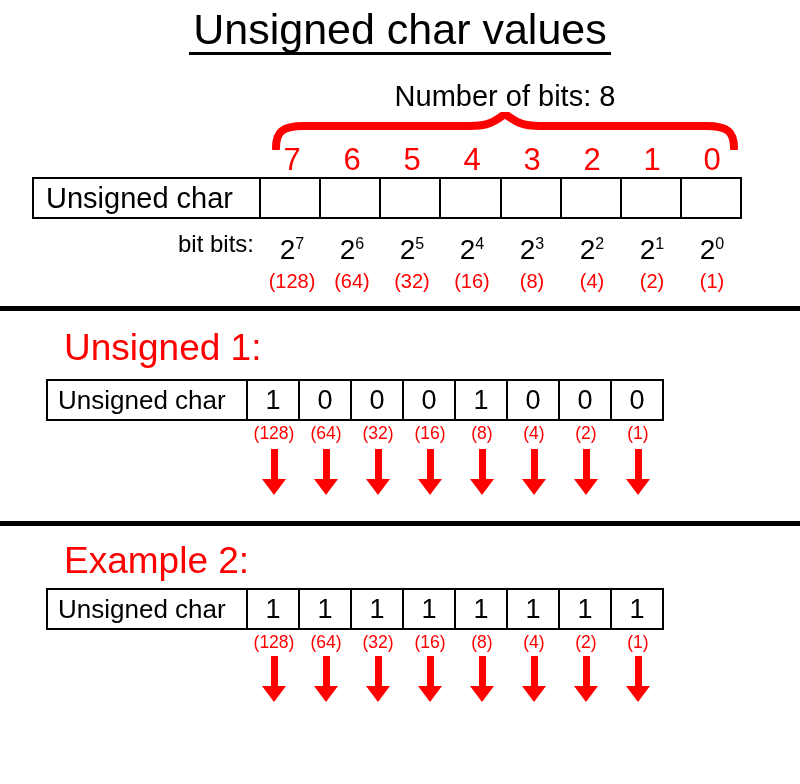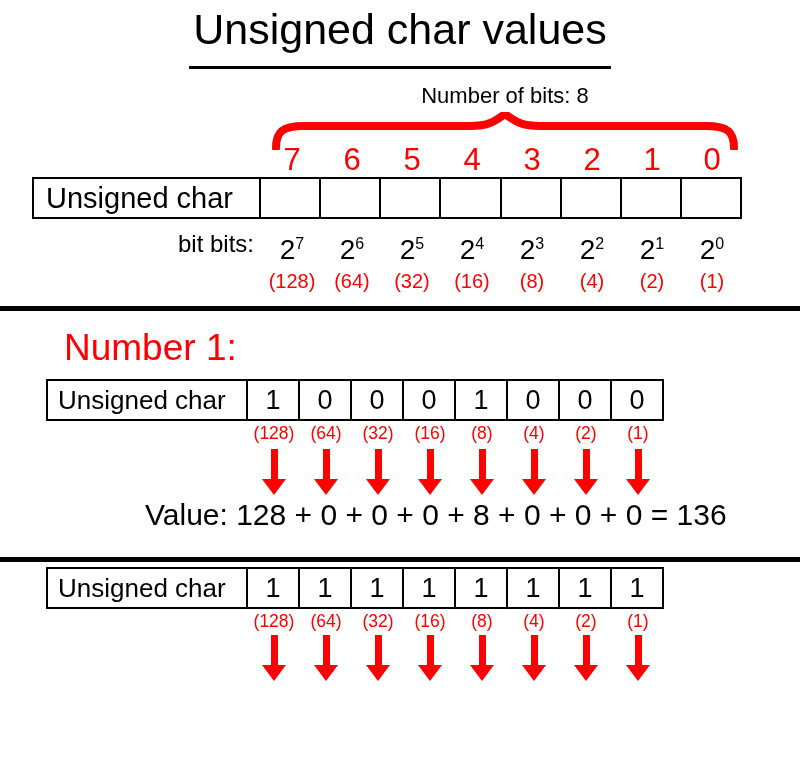--- a/index.html
+++ b/index.html
@@ -5,27 +5,27 @@
   html,body { margin:0; padding:0; background:#ffffff; }
   .slide {
     position:relative; width:800px; height:784px; background:#ffffff;
     font-family:"Liberation Sans", sans-serif; color:#000; overflow:hidden;
   }
 
   
   .title-wrap { text-align:center; padding-top:6px; height:51px; }
   .title {
     display:inline-block; font-size:43px; line-height:46px;
-    border-bottom:3px solid #000; padding:0 4px 14px 4px;
+    border-bottom:3px solid #000; padding:0 4px 0 4px;
   }
 
   
   .bits-label {
     margin:26px 0 0 345px; width:320px; text-align:center;
-    font-size:22px; line-height:26px;
+    font-size:29px; line-height:26px;
   }
 
   
   .brace { display:block; margin:3px 0 0 270px; }
 
   
   .refrow { display:flex; margin-left:32px; }
   .refrow .lead { width:230px; }
   .refrow .c { width:60px; text-align:center; }
 
@@ -156,21 +156,21 @@
     <div class="c">(16)</div>
     <div class="c">(8)</div>
     <div class="c">(4)</div>
     <div class="c">(2)</div>
     <div class="c">(1)</div>
   </div>
 
   <div class="divider d1"></div>
 
   <section class="ex1">
-    <div class="ex-heading">Number 1:</div>
+    <div class="ex-heading">Unsigned 1:</div>
 
     <div class="ex-table">
       <div class="rlabel">Unsigned char</div>
       <div class="rcell">1</div>
       <div class="rcell">0</div>
       <div class="rcell">0</div>
       <div class="rcell">0</div>
       <div class="rcell">1</div>
       <div class="rcell">0</div>
       <div class="rcell">0</div>
@@ -216,26 +216,26 @@
       <div class="arrow">
           <div class="shaft"></div>
           <div class="head"></div>
         </div>
       <div class="arrow">
           <div class="shaft"></div>
           <div class="head"></div>
         </div>
     </div>
 
-    <div class="value-line">Value: 128 + 0 + 0 + 0 + 8 + 0 + 0 + 0 = 136</div>
   </section>
 
   <div class="divider d2"></div>
 
   <section class="ex2">
+    <div class="ex-heading">Example 2:</div>
 
     <div class="ex-table">
       <div class="rlabel">Unsigned char</div>
       <div class="rcell">1</div>
       <div class="rcell">1</div>
       <div class="rcell">1</div>
       <div class="rcell">1</div>
       <div class="rcell">1</div>
       <div class="rcell">1</div>
       <div class="rcell">1</div>

